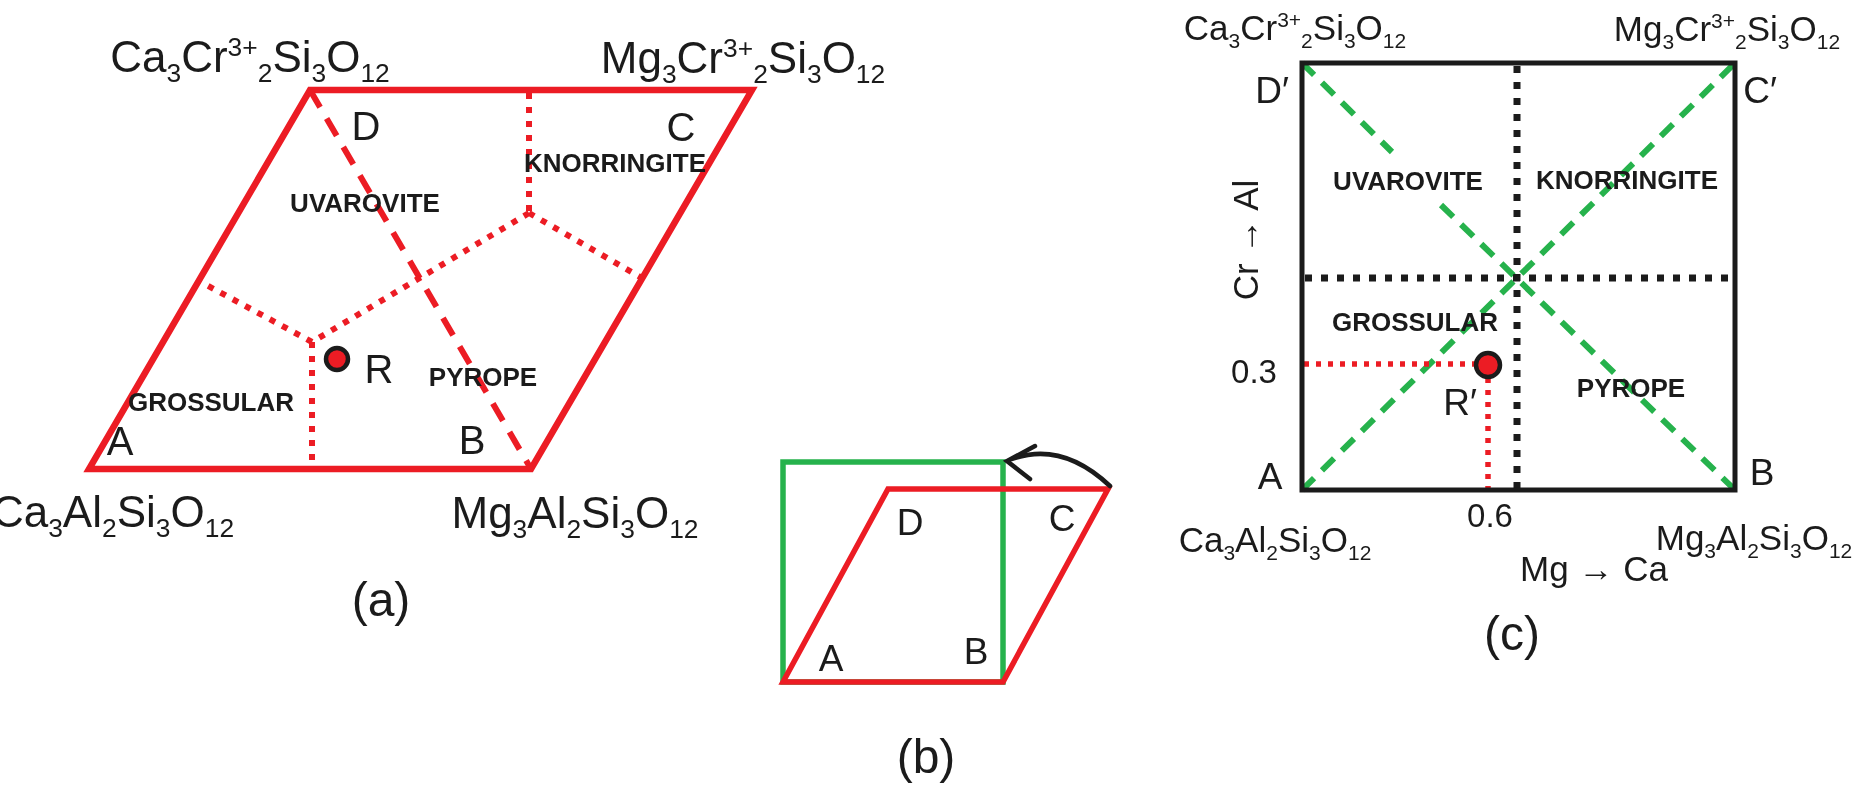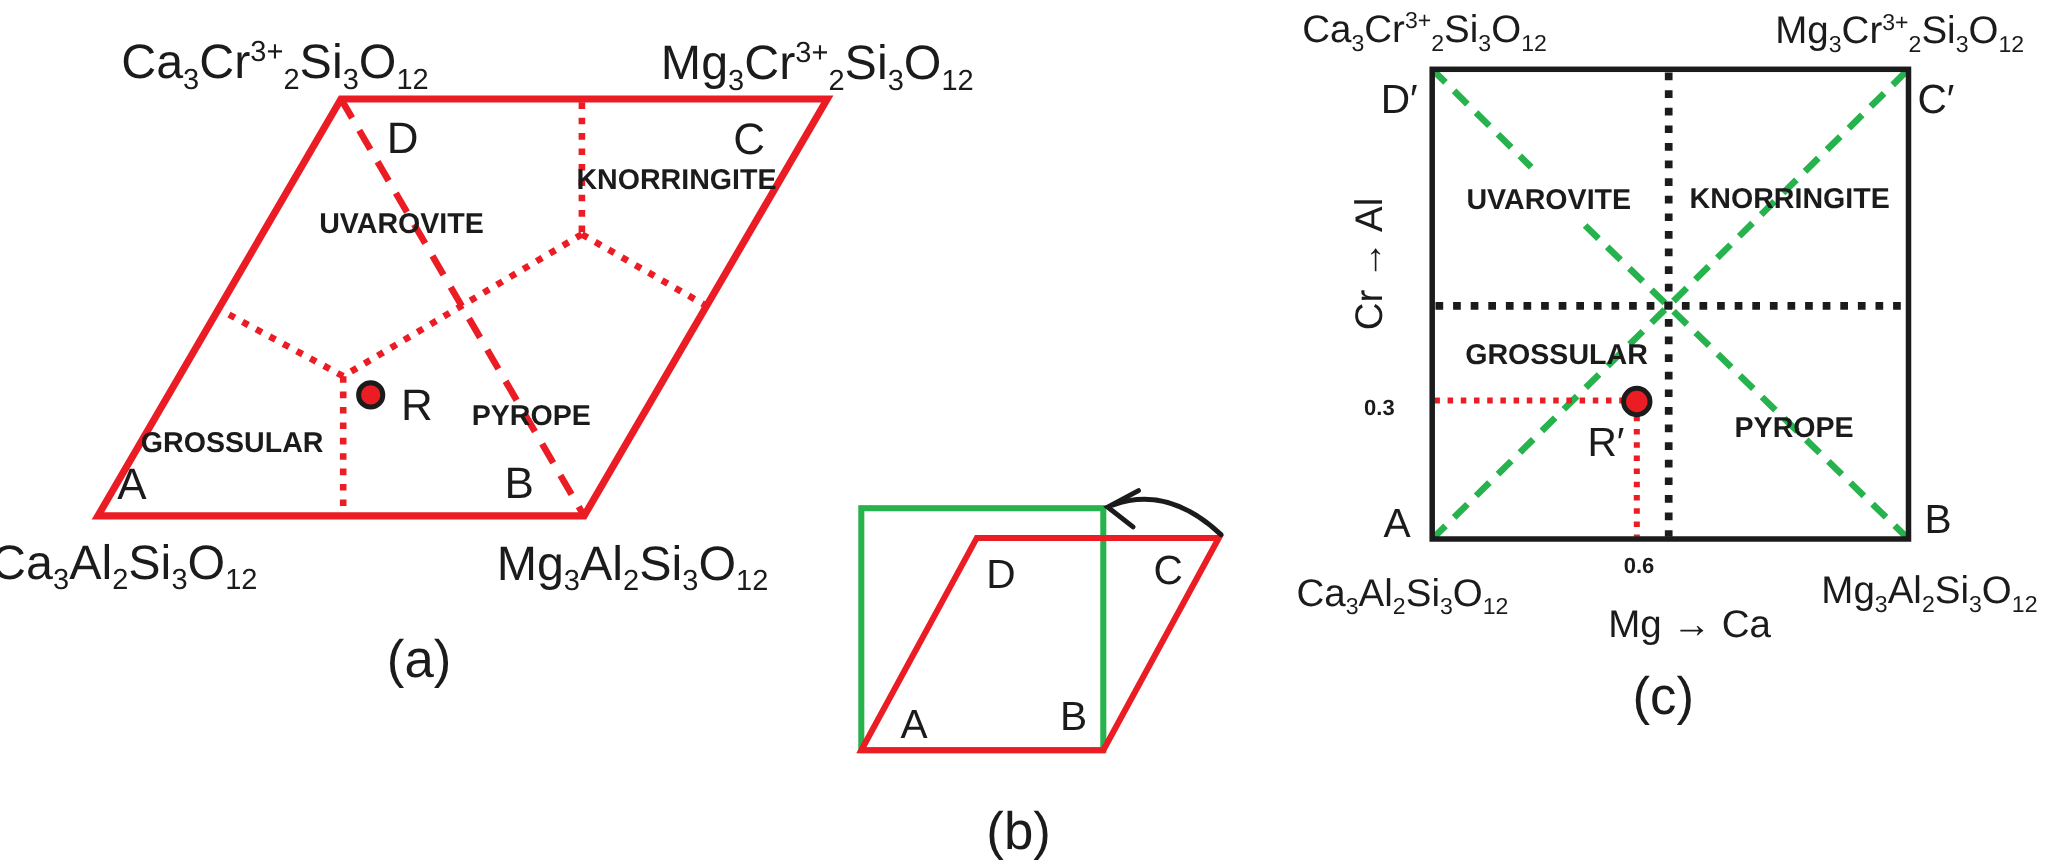--- a/index.html
+++ b/index.html
@@ -11,21 +11,21 @@
        color:#1b1b1b;line-height:1;}
   .rot{transform:translate(-50%,-50%) rotate(-90deg);}
 
   .f-a{font-size:44px;}            
   .f-c{font-size:35px;}            
   .cl-a{font-size:40px;}           
   .cl-b{font-size:37px;}           
   .cl-c{font-size:37px;}           
   .region{font-size:26px;font-weight:700;}
   .cap{font-size:48px;}
-  .tick{font-size:20px;font-weight:700;}
+  .tick{font-size:33px;font-weight:400;}
   .axis{font-size:35px;}
   .pt-a{font-size:40px;}
   .pt-c{font-size:37px;}
 
   .lbl sub{font-size:60%;line-height:0;}
   .lbl sup{font-size:60%;line-height:0;}
 
   
   .edge-a{fill:none;stroke:#ec1c24;stroke-width:6.5;stroke-linejoin:miter;}
   .dash-a{fill:none;stroke:#ec1c24;stroke-width:6;stroke-dasharray:20 13;}
@@ -97,16 +97,16 @@
   <div class="lbl cl-c" style="left:1270px;top:476px">A</div>
   <div class="lbl cl-c" style="left:1762px;top:472px">B</div>
   <div class="lbl region" style="left:1408px;top:181px">UVAROVITE</div>
   <div class="lbl region" style="left:1627px;top:180px">KNORRINGITE</div>
   <div class="lbl region" style="left:1415px;top:322px">GROSSULAR</div>
   <div class="lbl region" style="left:1631px;top:388px">PYROPE</div>
   <div class="lbl pt-c" style="left:1460px;top:402px">R′</div>
   <div class="lbl tick" style="left:1254px;top:371px">0.3</div>
   <div class="lbl tick" style="left:1490px;top:515px">0.6</div>
   <div class="lbl axis rot" style="left:1245px;top:240px">Cr → Al</div>
-  <div class="lbl axis" style="left:1536px;top:568px">Mg → Ca</div>
+  <div class="lbl axis" style="left:1594px;top:568px">Mg → Ca</div>
   <div class="lbl cap" style="left:1512px;top:634px">(c)</div>
 
 </div>
 
 </body></html>

